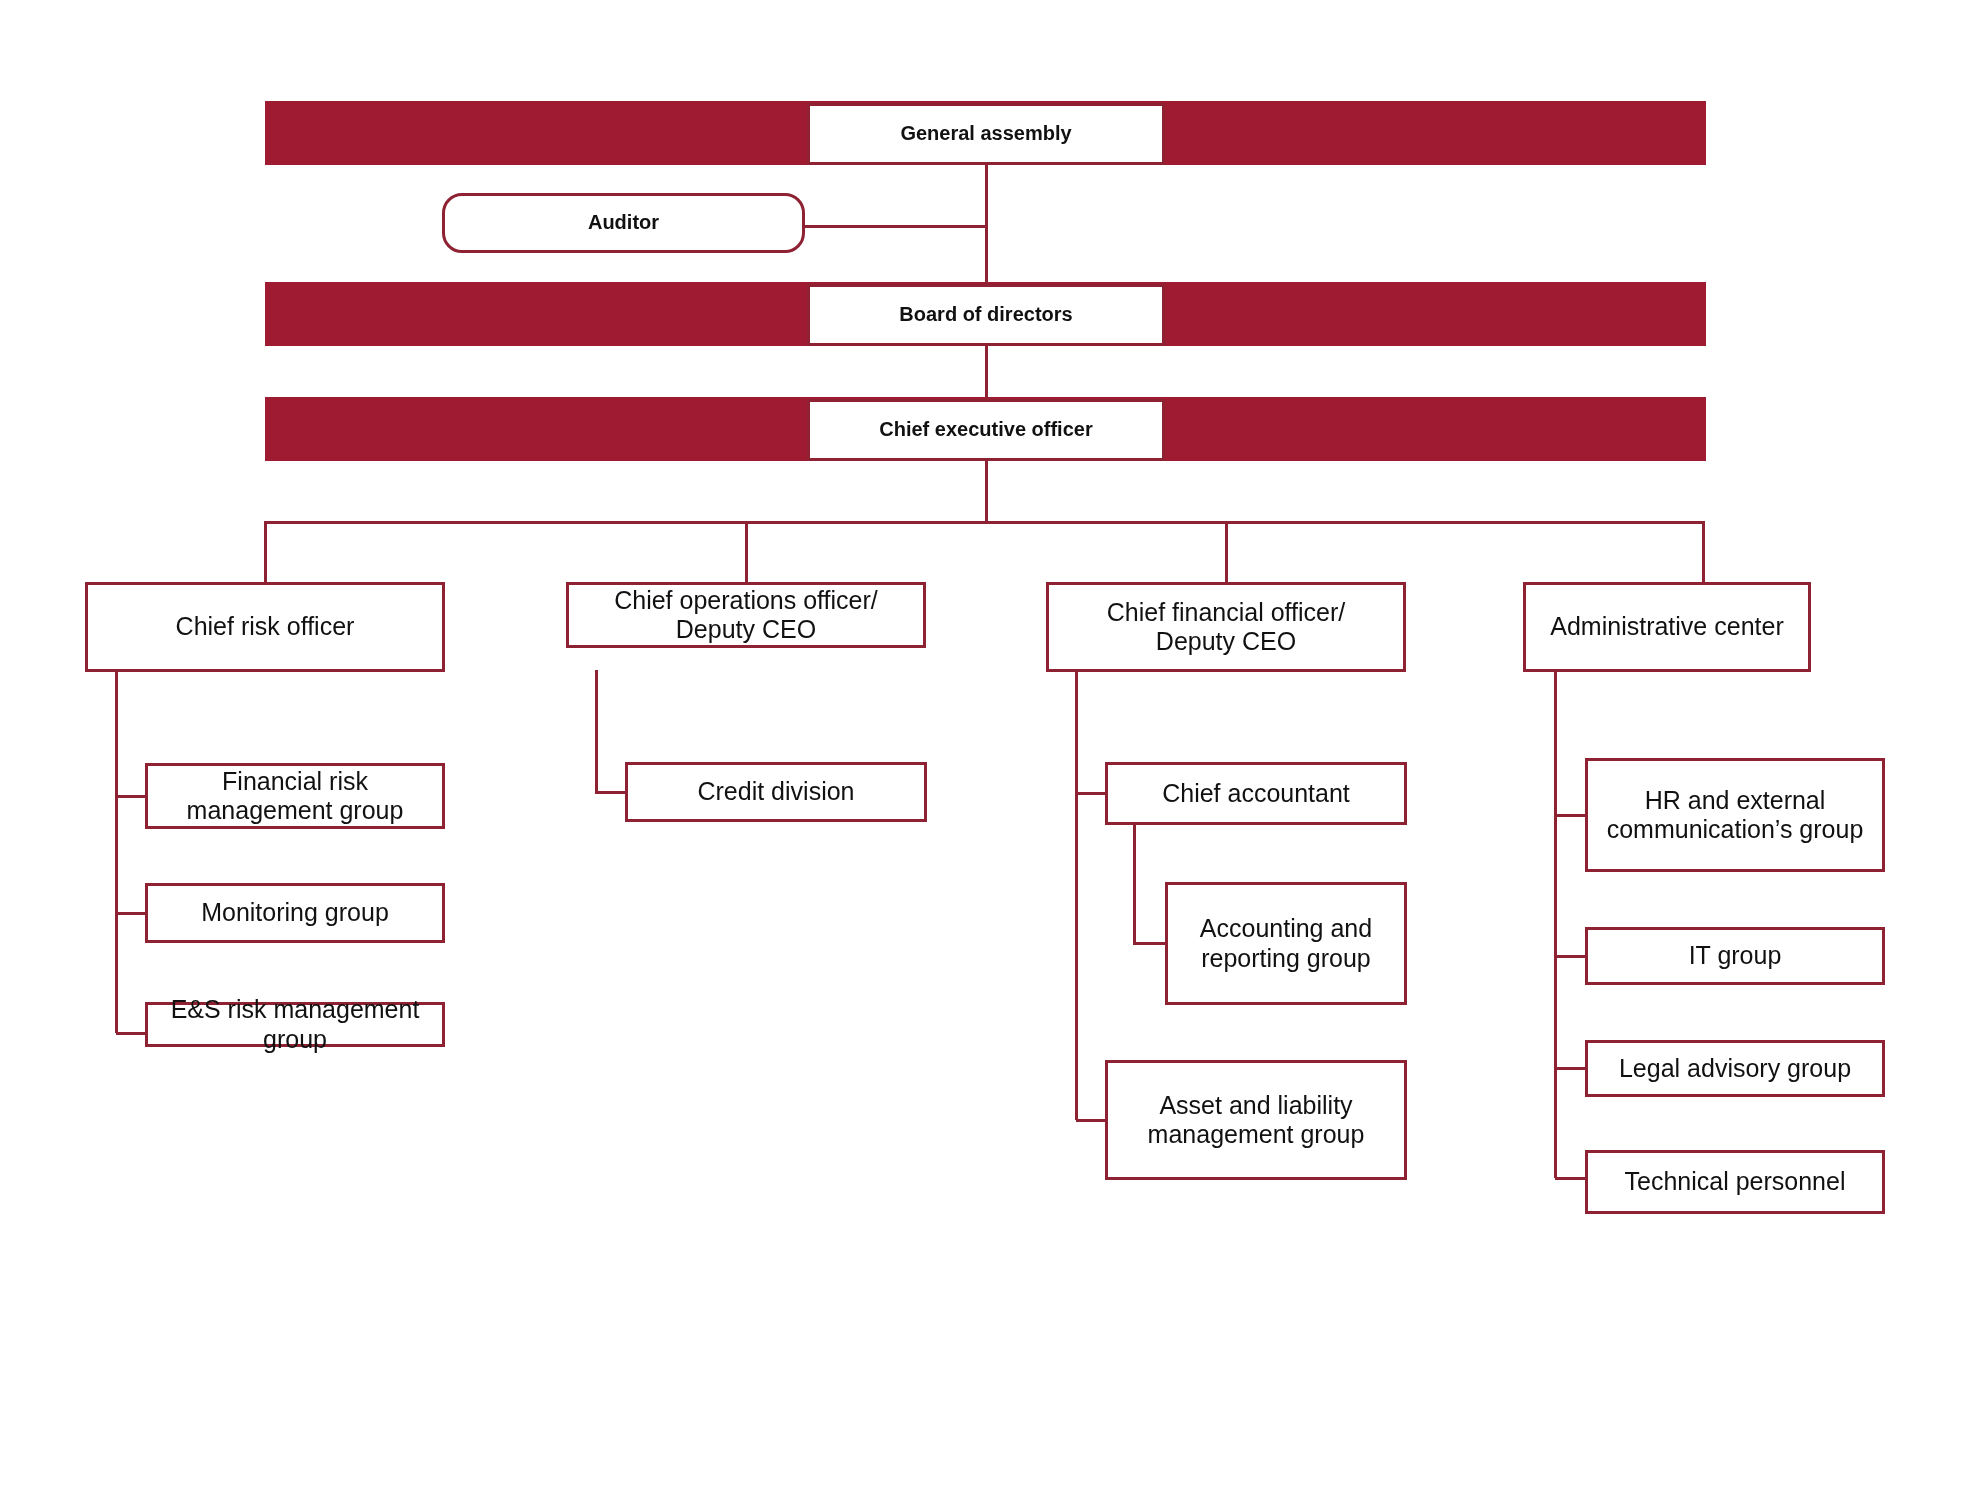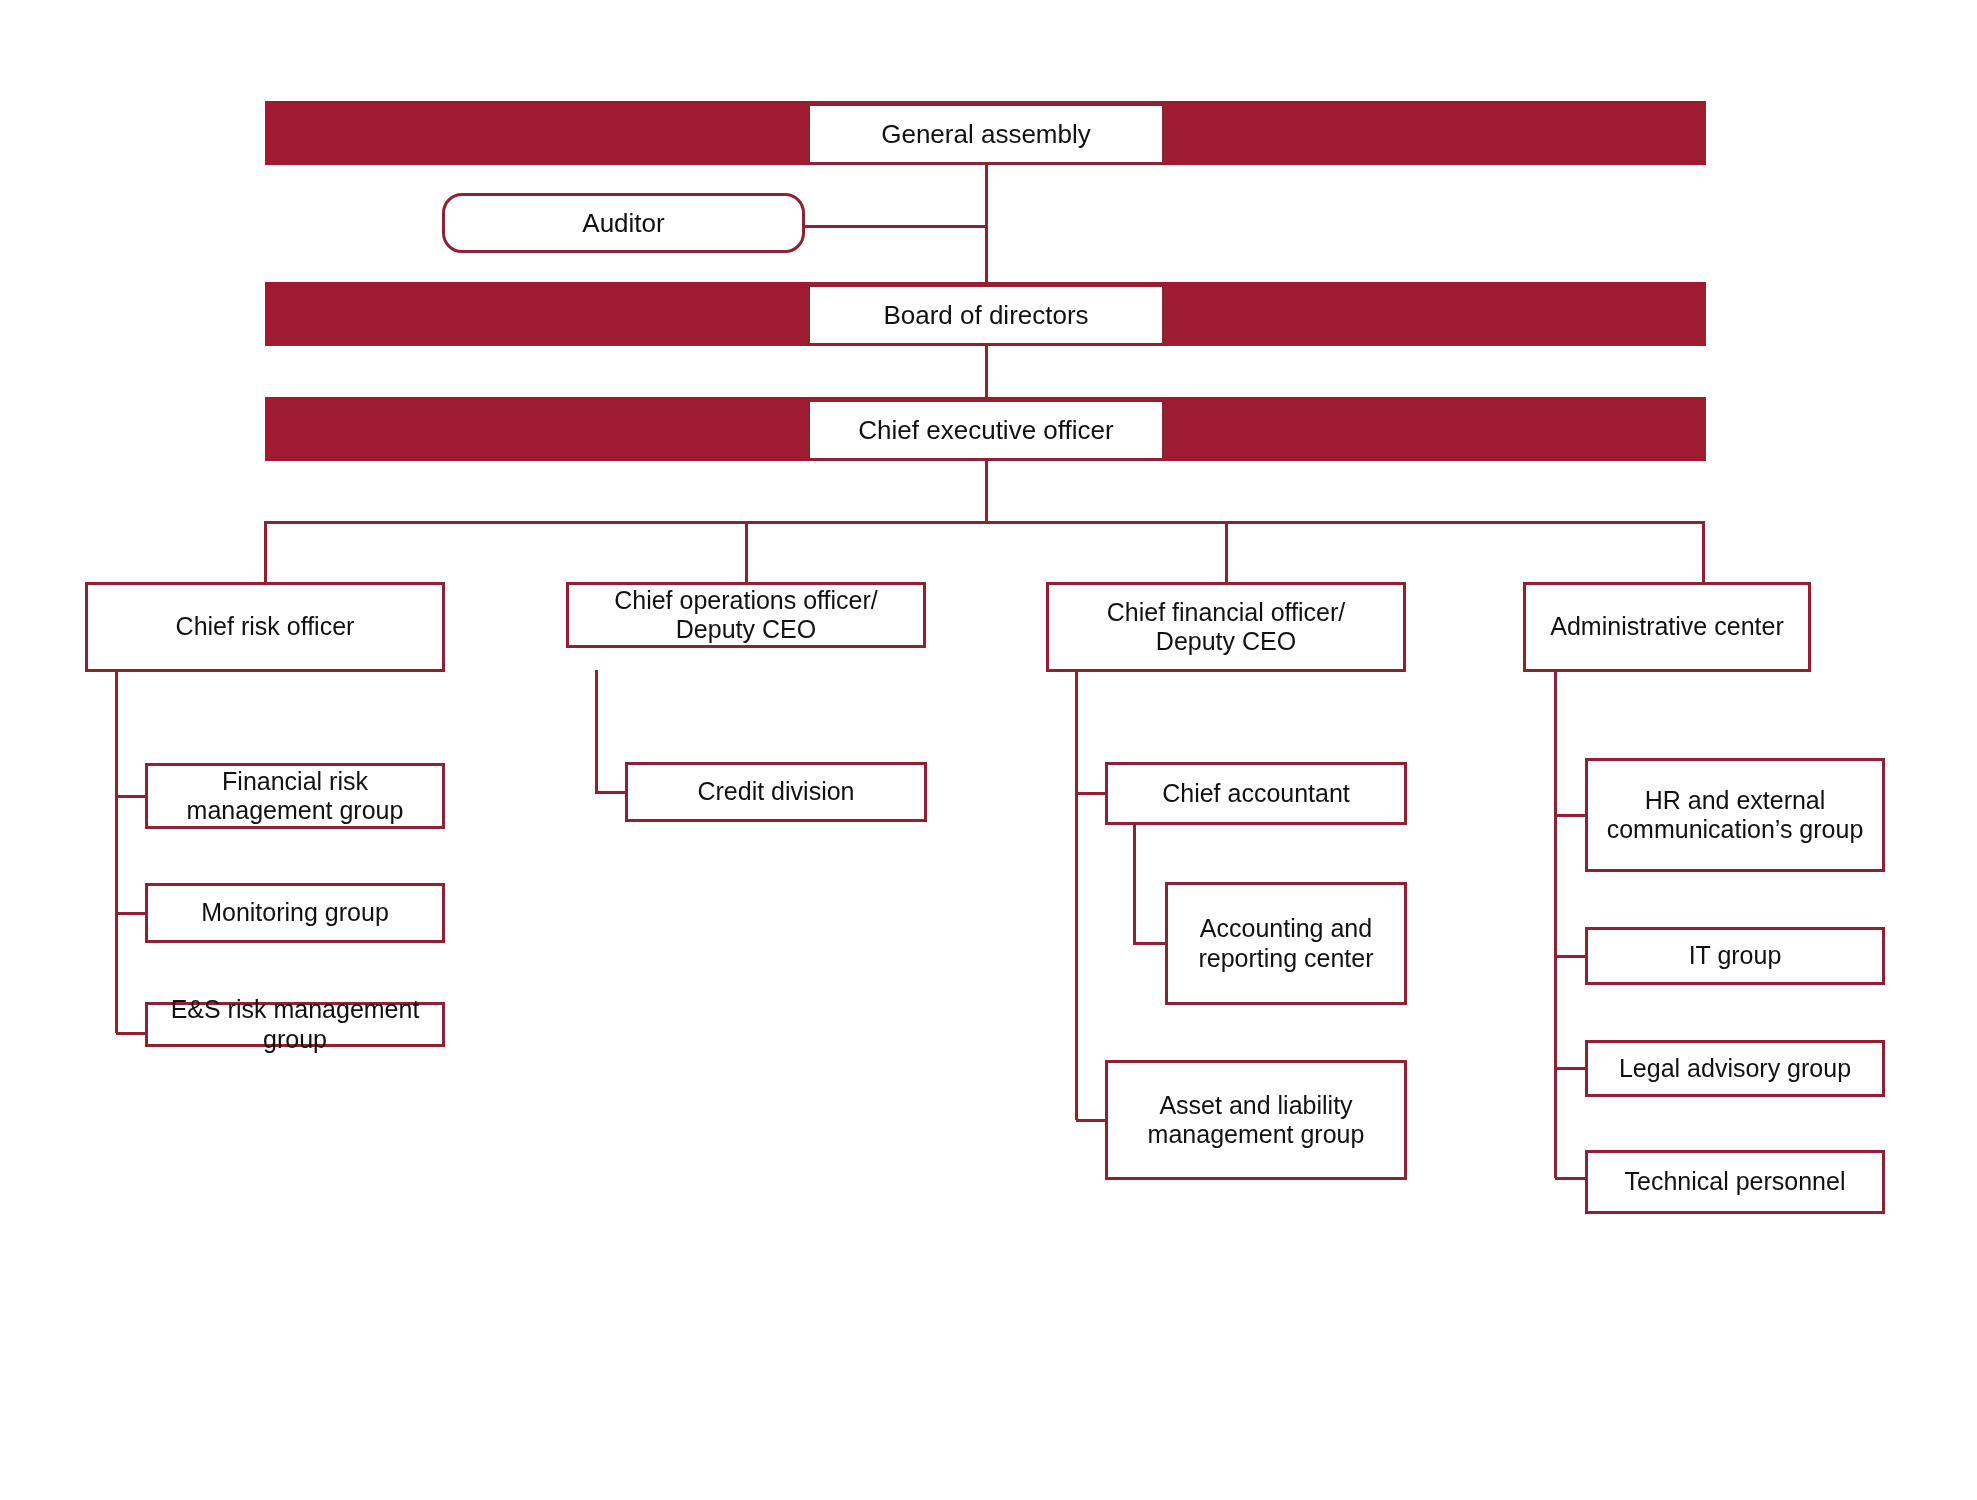--- a/index.html
+++ b/index.html
@@ -43,22 +43,22 @@
     align-items: center;
     justify-content: center;
     text-align: center;
     white-space: pre-line;
     font-size: 25px;
     line-height: 1.18;
     padding: 2px 6px;
   }
 
   .node.header {
-    font-weight: normal;
-    font-size: 26px;
+    font-weight: bold;
+    font-size: 20px;
   }
 
   
   .ga   { left: 807px;  top: 103px; width: 358px; height: 62px; }
   .aud  { left: 442px;  top: 193px; width: 363px; height: 60px; border-radius: 20px; }
   .bod  { left: 807px;  top: 284px; width: 358px; height: 62px; }
   .ceo  { left: 807px;  top: 399px; width: 358px; height: 62px; }
 
   
   .cro   { left: 85px;   top: 582px; width: 360px; height: 90px; }
@@ -157,21 +157,21 @@
   <div class="node cred">
     <span>Credit division</span>
   </div>
 
   <div class="node ca">
     <span>Chief accountant</span>
   </div>
 
   <div class="node arg">
     <span>Accounting and
-reporting center</span>
+reporting group</span>
   </div>
 
   <div class="node alm">
     <span>Asset and liability
 management group</span>
   </div>
 
   <div class="node hr">
     <span>HR and external
 communication’s group</span>

